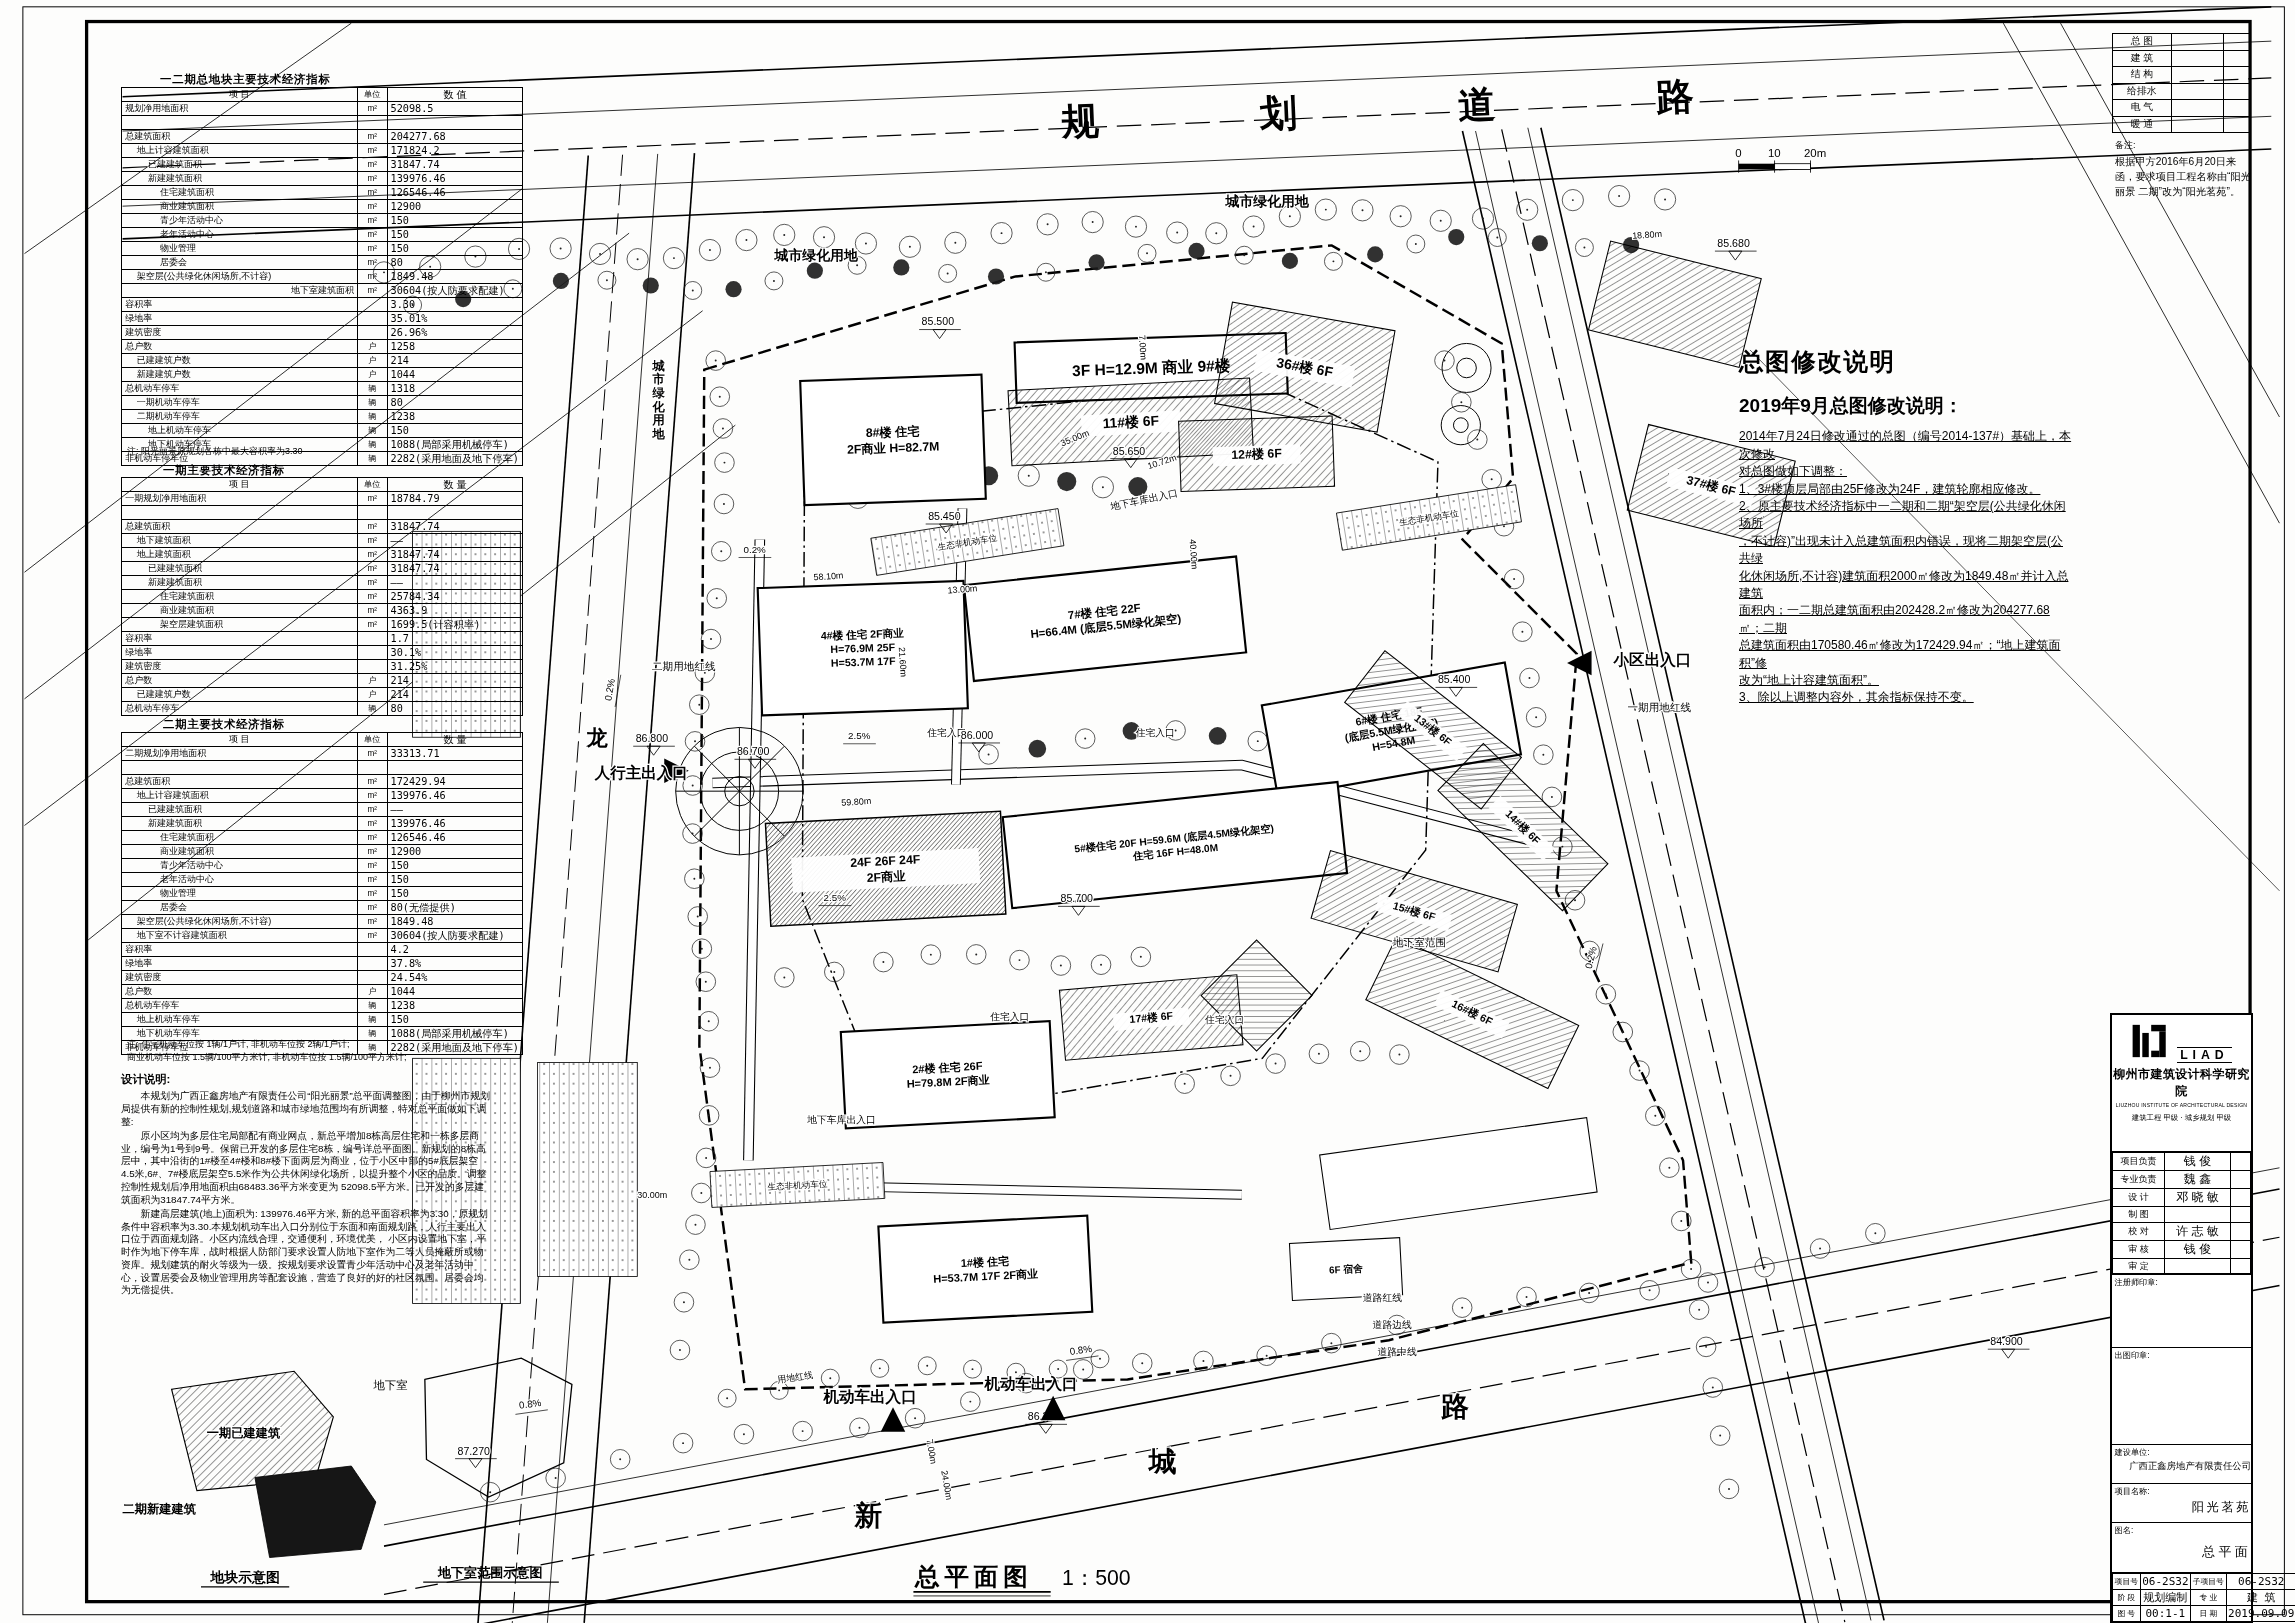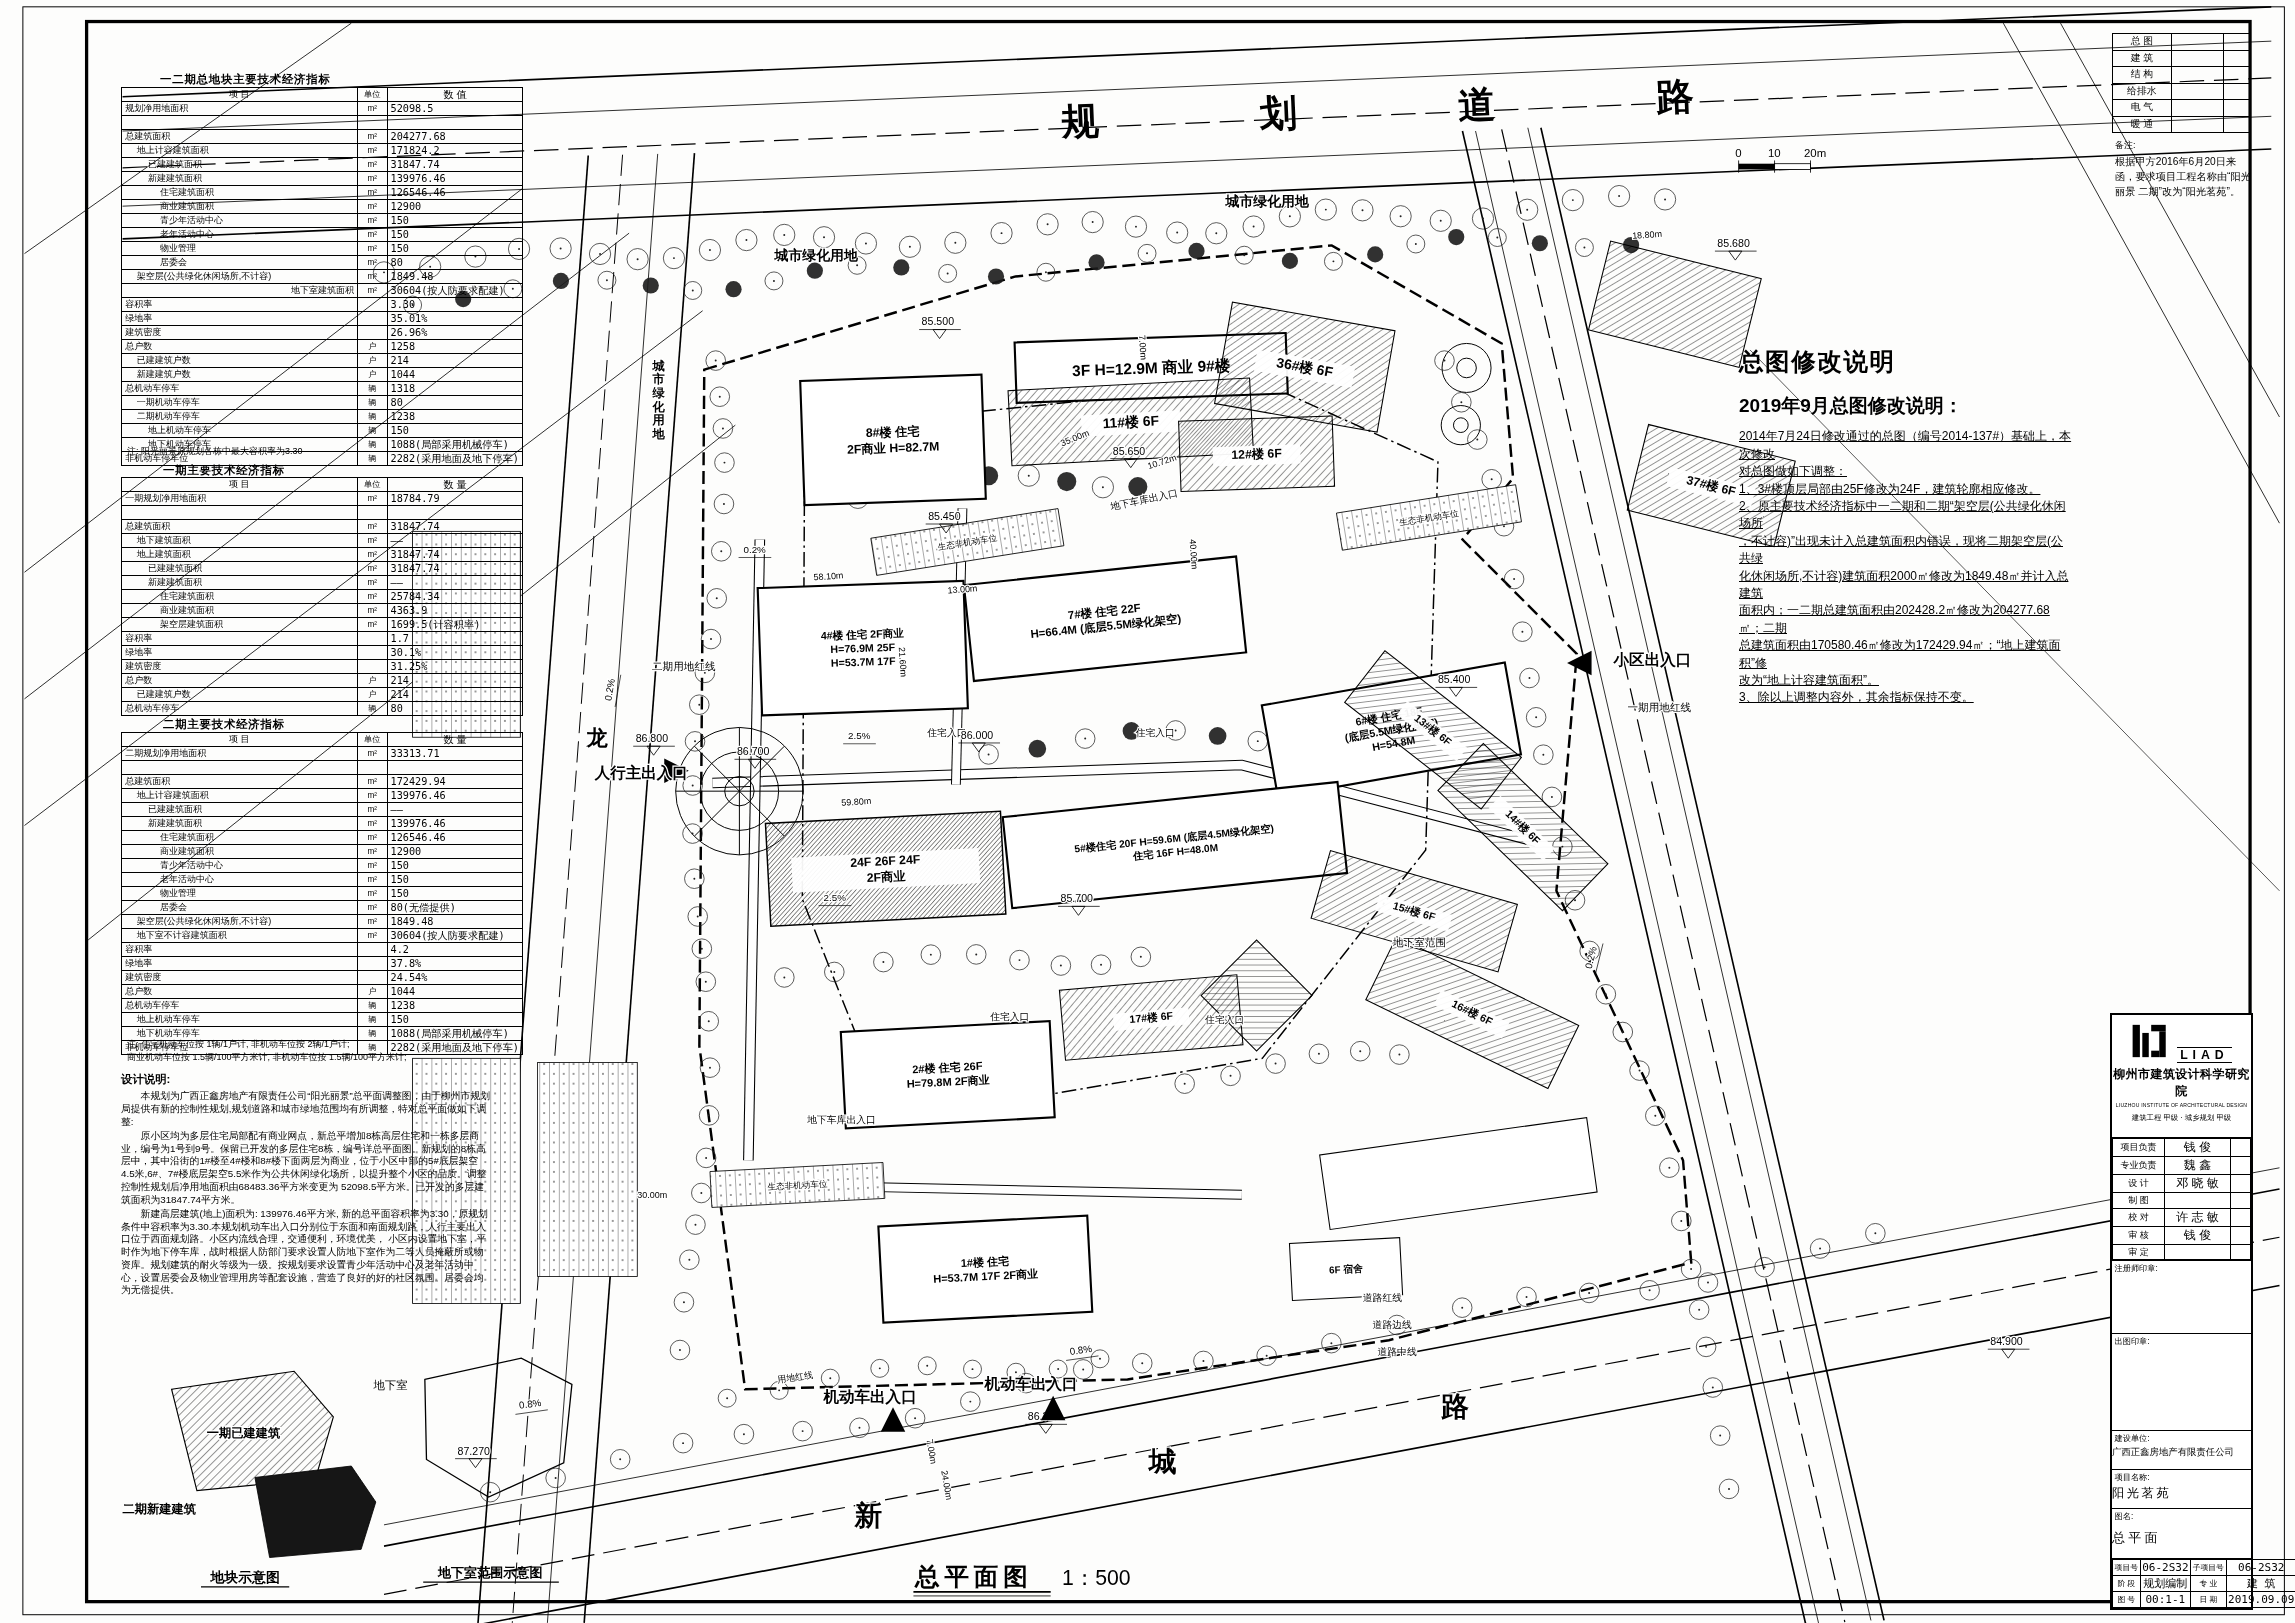--- a/index.html
+++ b/index.html
@@ -28,31 +28,31 @@
   .revision .ln{font-size:12px;line-height:1.45;text-decoration:underline;}
   
   table.disc{border-collapse:collapse;width:139px;}
   table.disc td{border:1.2px solid #000;height:15.5px;font-size:9.8px;padding:0 3.3px;}
   table.disc td.dl{width:51px;text-align:center;}
   .remark{width:136px;font-size:10.2px;line-height:1.45;}
   .remark .rl{font-size:9px;margin-bottom:3.3px;}
   
   .tblock{width:139px;border:2px solid #000;background:#fff;}
   .tblock .sec{border-bottom:1.2px solid #000;position:relative;}
-  .tblock .logo-sec{height:123px;text-align:center;padding-top:8.2px;box-sizing:border-box;}
+  .tblock .logo-sec{height:137px;text-align:center;padding-top:8.2px;box-sizing:border-box;}
   .inst-cn{font-size:12px;font-weight:bold;letter-spacing:0.4px;margin-top:3.3px;}
   .inst-en{font-size:5.1px;letter-spacing:0.2px;margin-top:1.6px;}
   .inst-grade{font-size:7.4px;margin-top:4.9px;}
   table.people{border-collapse:collapse;width:100%;}
   table.people td{border:0.8px solid #000;height:14.7px;font-size:9px;padding:0 2.5px;white-space:nowrap;}
   table.people td.role{width:46px;text-align:center;}
   table.people td.nm{width:60px;text-align:center;font-size:12px;}
   .stamp1{height:72px;} .stamp2{height:96px;}
   .sec .cap{font-size:8.2px;position:absolute;top:1.6px;left:2.5px;}
-  .cent{position:absolute;left:0;right:16px;text-align:left;}
+  .cent{position:absolute;left:0;right:0;text-align:right;}
   .client-sec{height:38px;} .proj-sec{height:38px;} .dwg-sec{height:49px;}
   table.tgrid{border-collapse:collapse;width:100%;}
   table.tgrid td{border:0.8px solid #000;height:14.7px;font-size:7.8px;padding:0 1.6px;text-align:center;white-space:nowrap;}
   table.tgrid td.gv{font-size:11px;font-family:"DejaVu Sans Mono",monospace;}
 </style>
 </head>
 <body>
 
 <div class="sheet">
 

